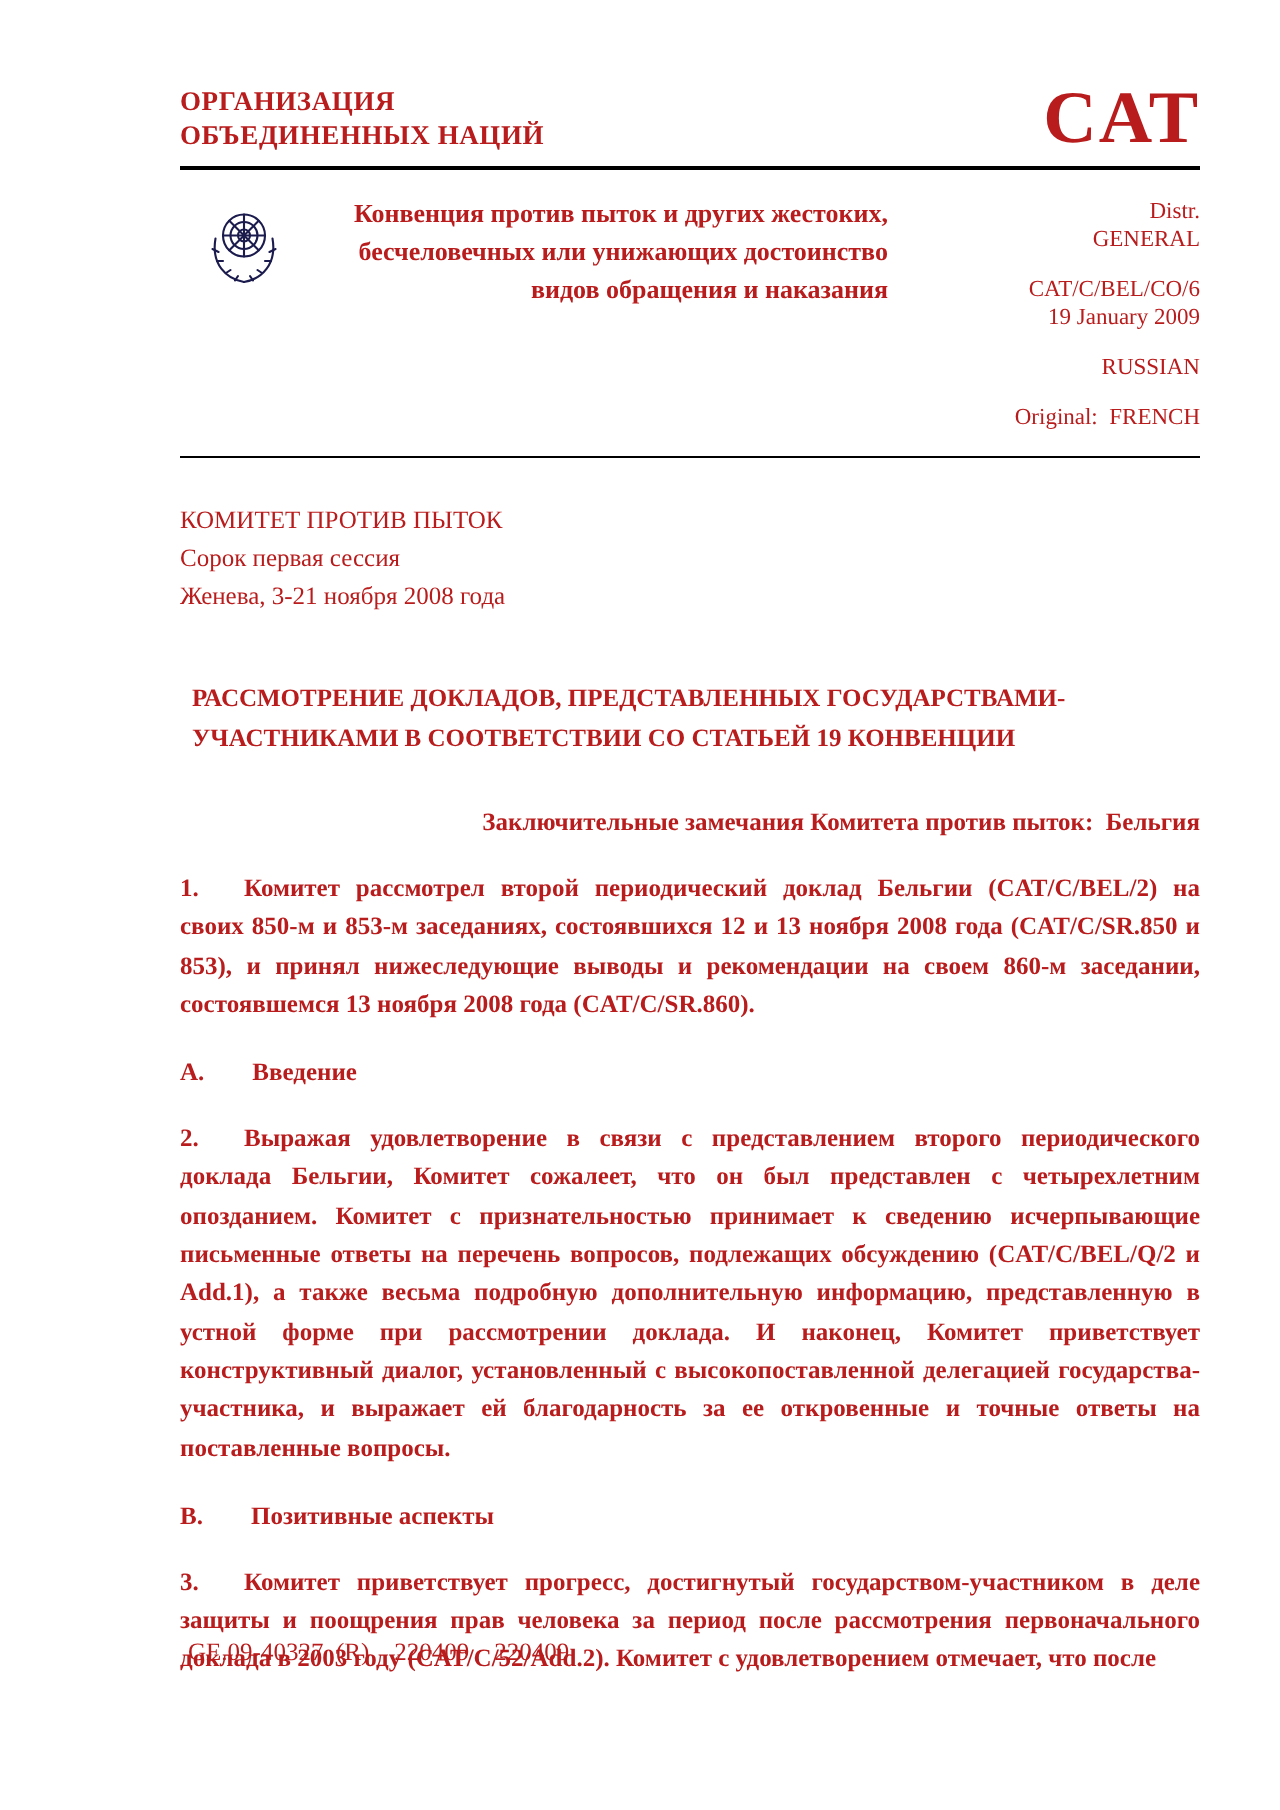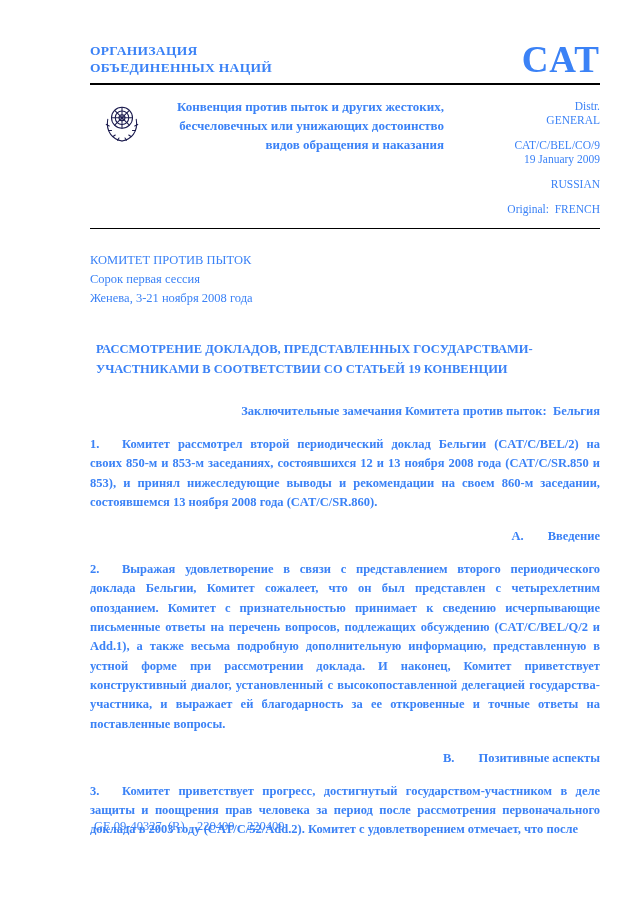--- a/index.html
+++ b/index.html
@@ -3,21 +3,21 @@
 <meta charset="utf-8">
 <style>
   html,body { margin:0; padding:0; background:#ffffff; }
   .page {
     position: relative;
     width: 640px;
     height: 905px;
     box-sizing: border-box;
     background: #ffffff;
     font-family: "Liberation Serif", serif;
-    color: #3b82f6;
+    color: #b91c1c;
     padding: 42px 40px 0 90px;
     overflow: hidden;
   }
 
   
   .header-row { display:flex; justify-content:space-between; align-items:flex-start; }
   .org-name { font-weight:bold; font-size:13.5px; line-height:17px; letter-spacing:0.3px; }
   .doc-code { font-size:37px; font-weight:bold; line-height:32px; letter-spacing:1px; margin-top:2px; }
   .rule-1 { border:none; border-top:2.5px solid #000; margin:7px 0 0 0; }
   .rule-2 { border:none; border-top:1.5px solid #000; margin:12px 0 0 0; }
@@ -49,21 +49,21 @@
   .body-para {
     margin:14px 0 0 0;
     font-size:12.5px; line-height:19.3px;
     text-align:justify;
     font-weight:bold;
   }
   .pnum { display:inline-block; width:32px; }
   .section-head {
     margin:15px 0 0 0;
     font-weight:bold; font-size:12.5px; line-height:19px;
-    text-align:right;
+    text-align:left;
   }
   .sec-gap { display:inline-block; width:24px; }
 
   
   .footer-line {
     position:absolute; left:94px; top:819px;
     font-size:12.5px; white-space:pre;
   }
 </style>
 </head>
@@ -96,21 +96,21 @@
           <path d="M15 36 l-4 -2 M18 42 l-4 0 M23 48 l-3 2 M28 52 l-2 3"></path>
           <path d="M49 36 l4 -2 M46 42 l4 0 M41 48 l3 2 M36 52 l2 3"></path>
         </g>
       </svg>
     </div>
     <div class="conv-title">Конвенция против пыток и других жестоких, бесчеловечных или унижающих достоинство видов обращения и наказания</div>
     <div class="info-col">
       <div class="info-line">Distr.</div>
       <div class="info-line">GENERAL</div>
       <div class="info-gap"></div>
-      <div class="info-line">CAT/C/BEL/CO/9</div>
+      <div class="info-line">CAT/C/BEL/CO/6</div>
       <div class="info-line">19 January 2009</div>
       <div class="info-gap"></div>
       <div class="info-line">RUSSIAN</div>
       <div class="info-gap"></div>
       <div class="info-line">Original:  FRENCH</div>
     </div>
   </div>
   <hr class="rule-2">
 
   <div class="session-block">

